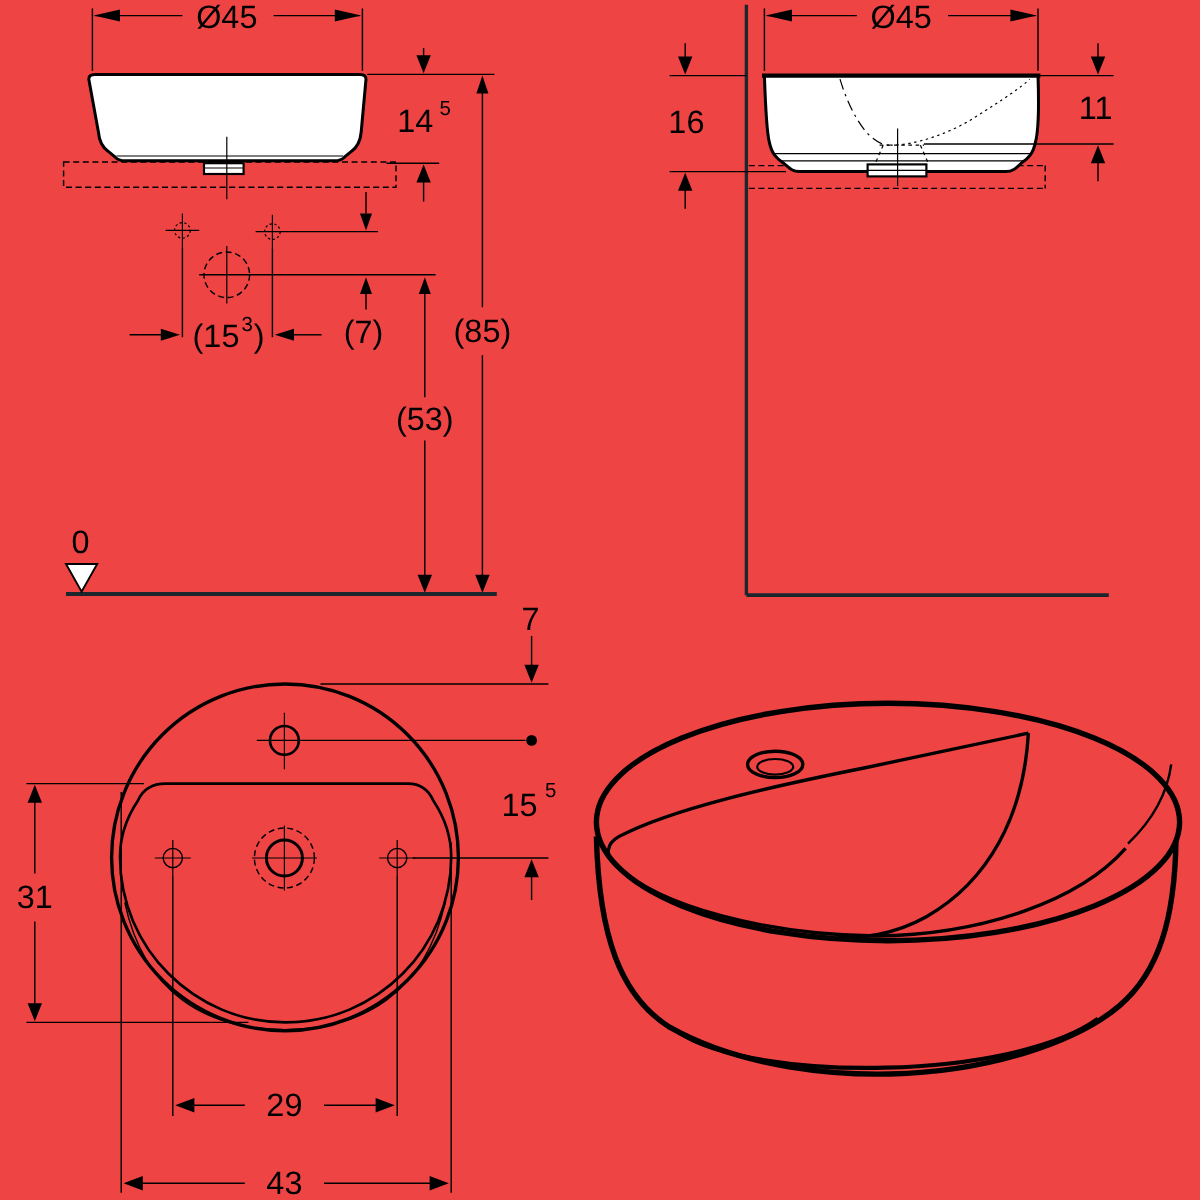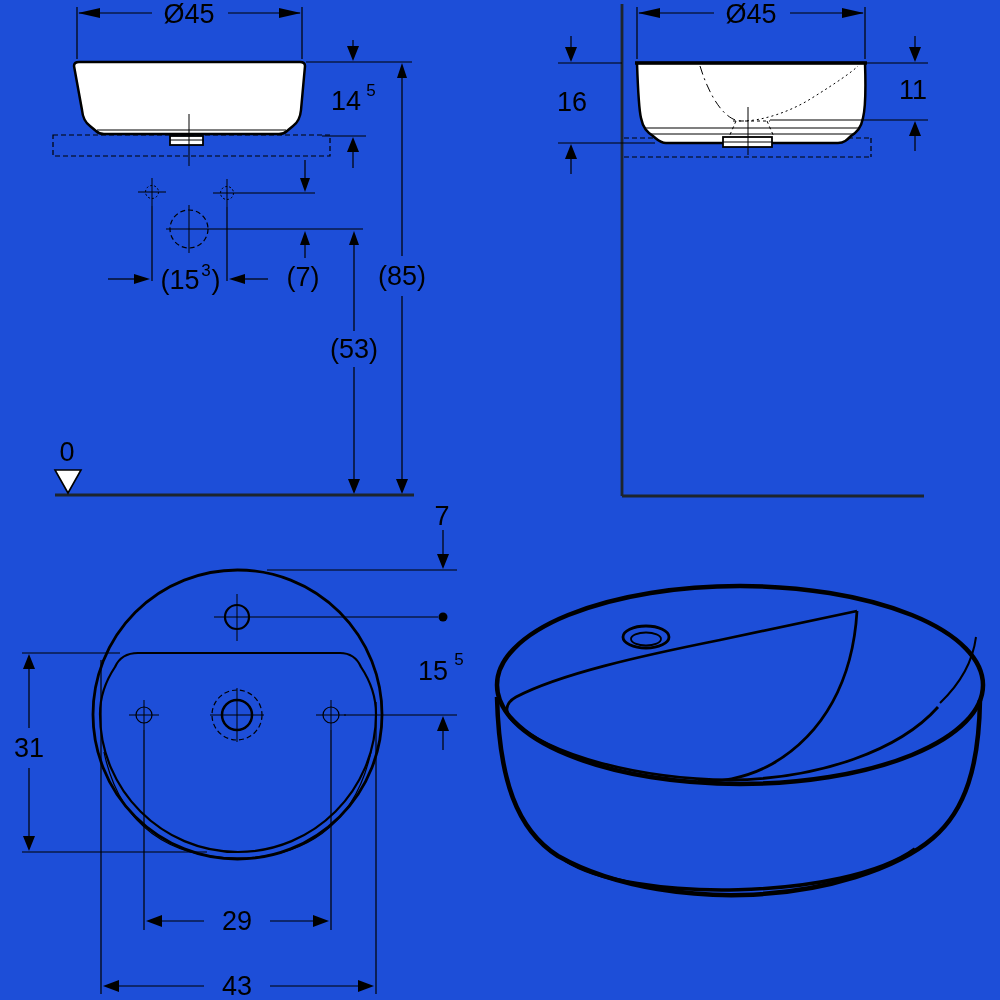--- a/index.html
+++ b/index.html
@@ -1,16 +1,16 @@
 <!DOCTYPE html>
 <html><head>
 <meta charset="utf-8">
 <style>
   html,body{margin:0;padding:0;background:#ffffff;}
-  .stage{position:relative;width:1000px;height:1000px;background:#1d4ed8;overflow:hidden;}
+  .stage{position:relative;width:1000px;height:1000px;background:#ef4444;overflow:hidden;}
   svg{display:block;}
   text{font-family:"Liberation Sans","DejaVu Sans",sans-serif;fill:#000;}
   .dim{font-size:27px;}
   .sup{font-size:17px;}
   .thin{stroke:#000;stroke-width:1.2;fill:none;}
   .hair{stroke:#000;stroke-width:1;fill:none;}
   .outline{stroke:#000;stroke-width:2.5;fill:#fff;}
   .arrow{fill:#000;stroke:none;}
   .dashed{stroke-dasharray:5 3;}
 </style>

